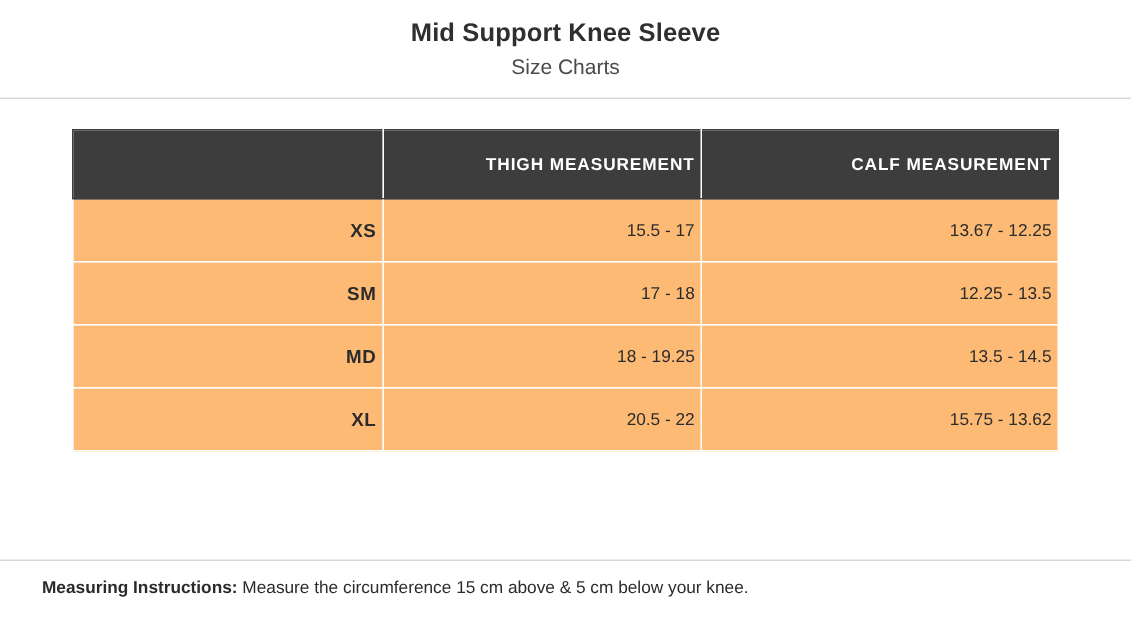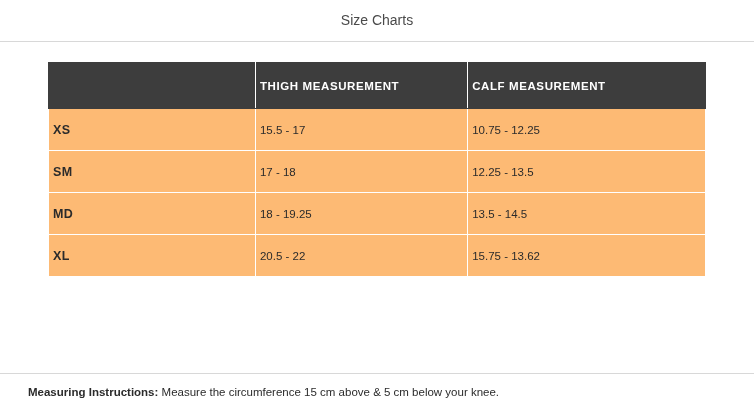--- a/index.html
+++ b/index.html
@@ -49,21 +49,21 @@
   }
   table.size-chart {
     width: 100%;
     border-collapse: collapse;
     table-layout: fixed;
   }
   table.size-chart th,
   table.size-chart td {
     border: 1px solid #ffffff;
     height: 41px;
-    text-align: left;
+    text-align: right;
     vertical-align: middle;
     padding: 0 4px;
   }
   table.size-chart thead th {
     background: #3d3d3d;
     color: #ffffff;
     font-size: 11.5px;
     font-weight: bold;
     letter-spacing: 0.6px;
     height: 45px;
@@ -109,20 +109,21 @@
     font-weight: bold;
     padding-left: 16px;
   }
 </style>
 </head>
 <body>
 
 <div class="page">
 
   <div class="header">
+    <h1 class="title">Mid Support Knee Sleeve</h1>
     <p class="subtitle">Size Charts</p>
   </div>
   <div class="header-rule"></div>
 
   <div class="table-wrap">
     <table class="size-chart">
       <colgroup>
         <col class="col-size">
         <col class="col-thigh">
         <col class="col-calf">
@@ -131,21 +132,21 @@
         <tr>
           <th class="corner"></th>
           <th class="col-sep">THIGH MEASUREMENT</th>
           <th>CALF MEASUREMENT</th>
         </tr>
       </thead>
       <tbody>
         <tr>
           <td class="size-label">XS</td>
           <td>15.5 - 17</td>
-          <td>10.75 - 12.25</td>
+          <td>13.67 - 12.25</td>
         </tr>
         <tr>
           <td class="size-label">SM</td>
           <td>17 - 18</td>
           <td>12.25 - 13.5</td>
         </tr>
         <tr>
           <td class="size-label">MD</td>
           <td>18 - 19.25</td>
           <td>13.5 - 14.5</td>

